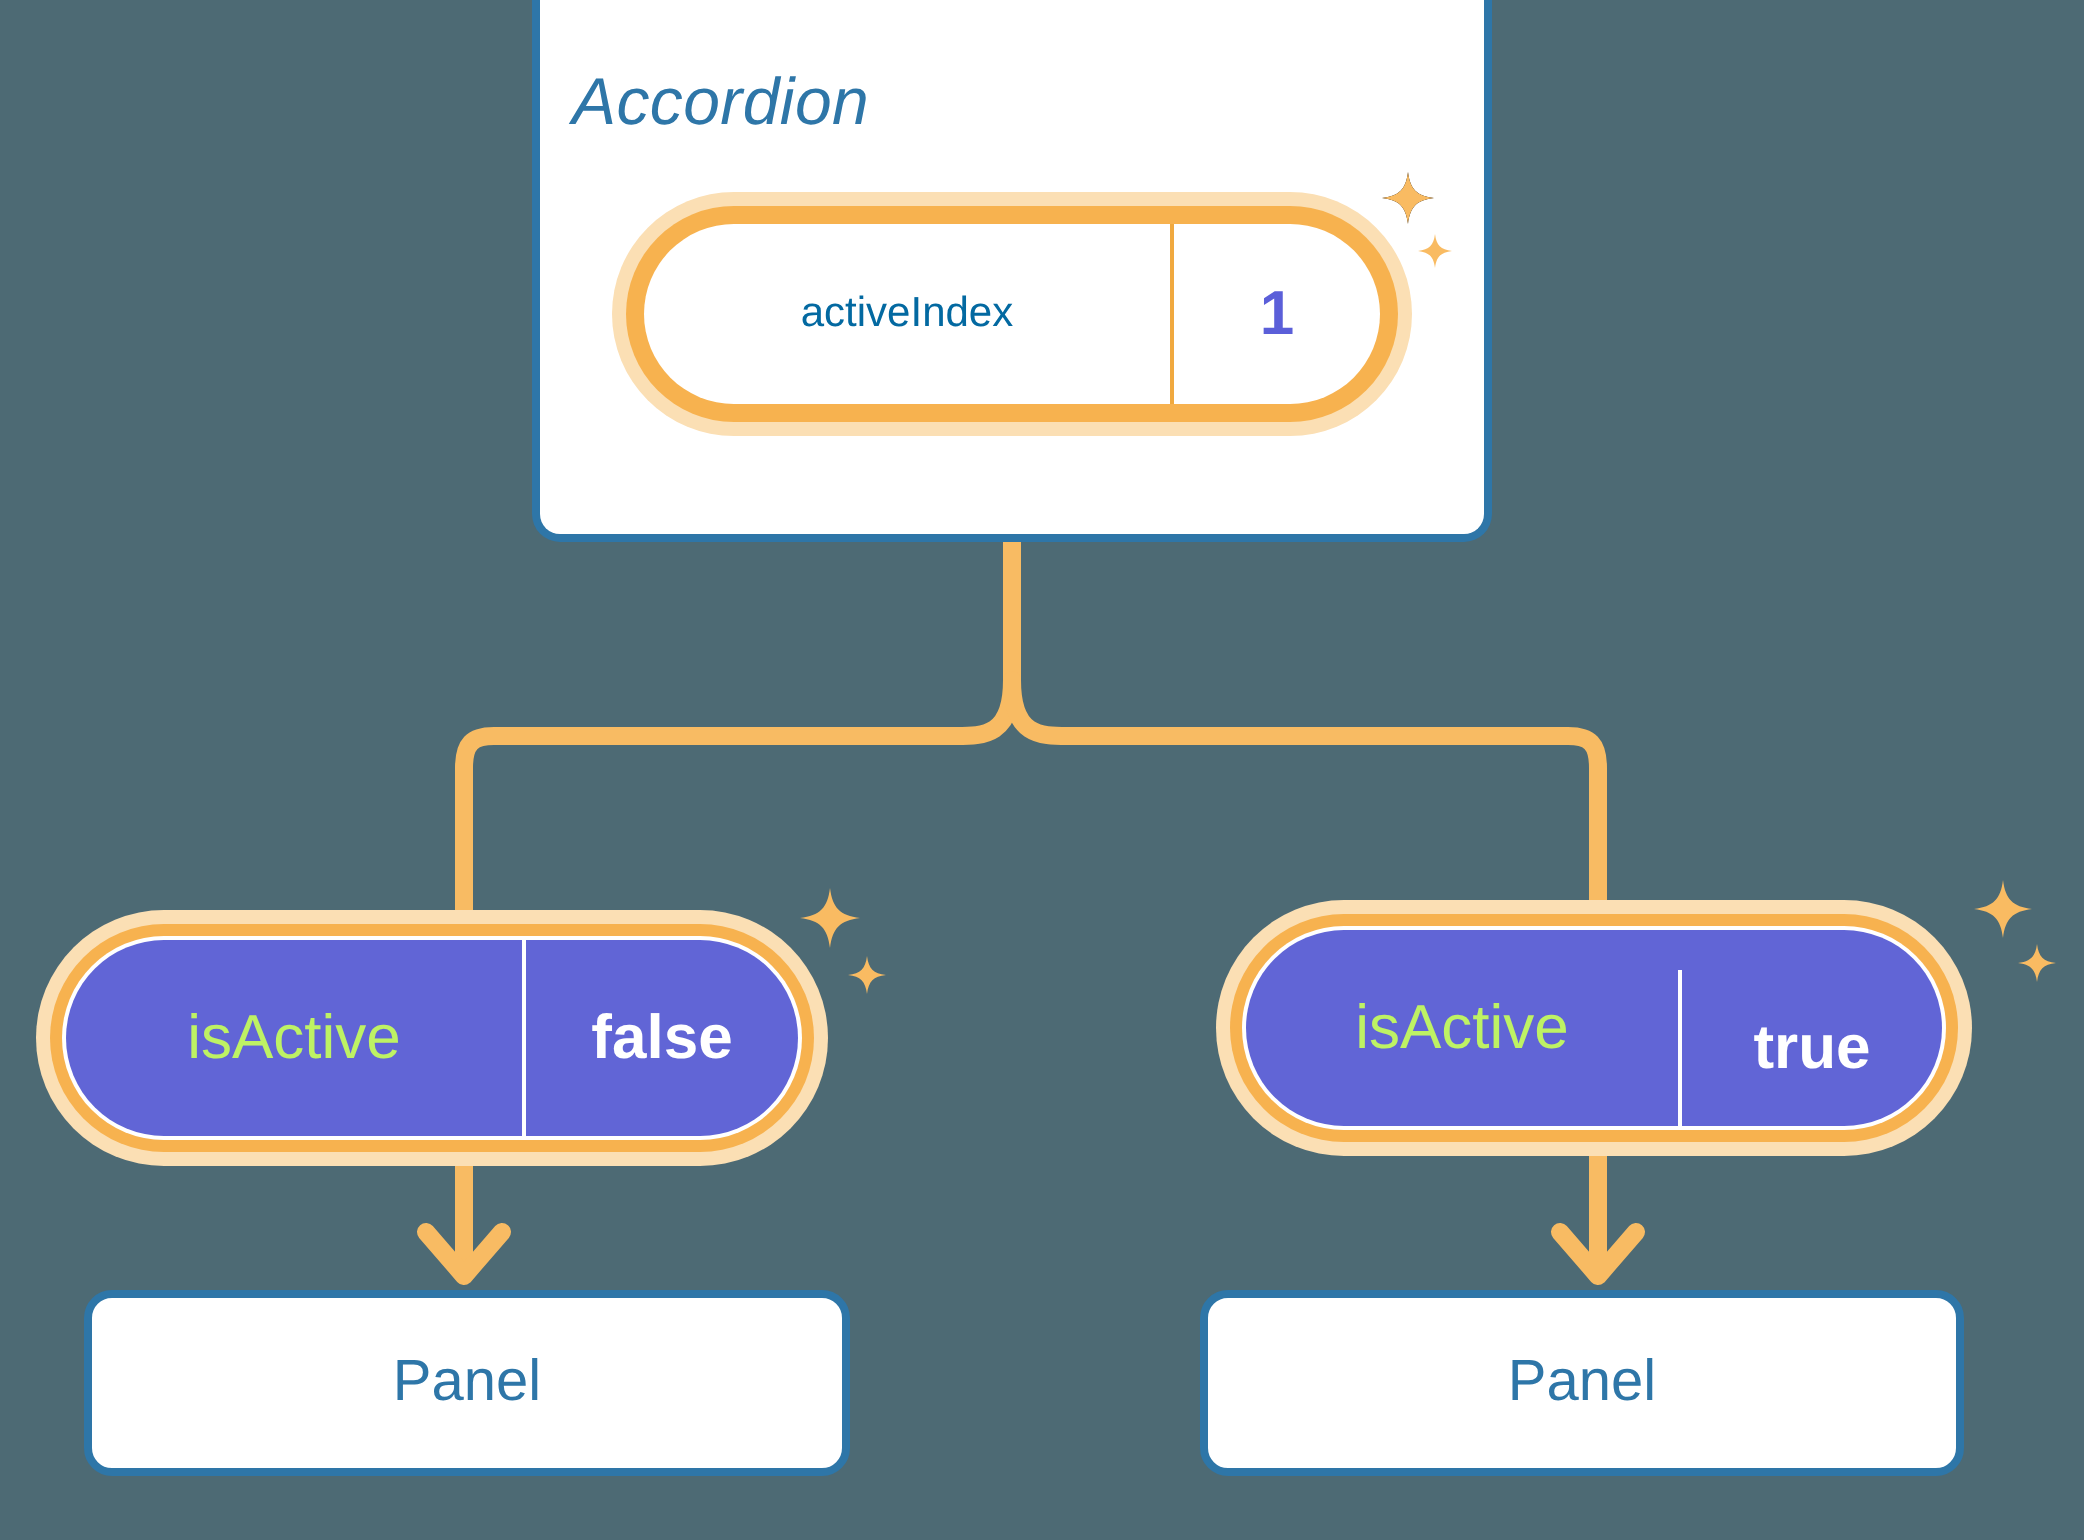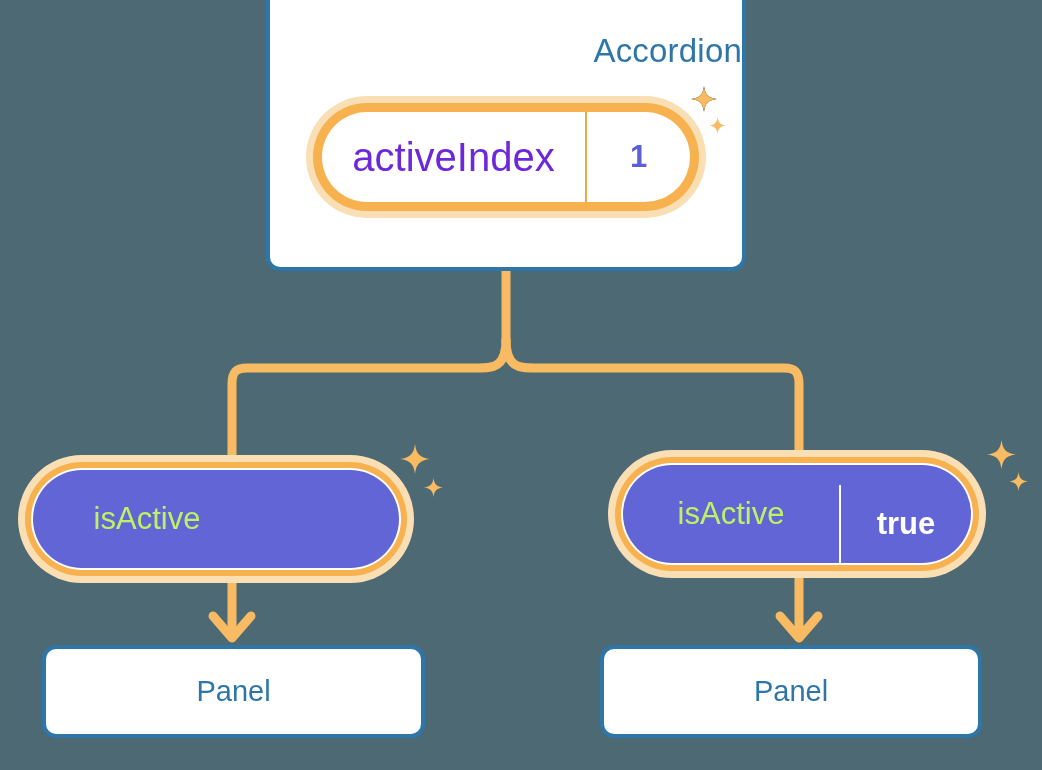--- a/index.html
+++ b/index.html
@@ -39,27 +39,28 @@
   #accordion-card {
     left: 266px;
     top: 0px;
     width: 480px;
     height: 271px;
     border-top: 0;
     border-radius: 0 0 14px 14px;
   }
   .card-title {
     position: absolute;
-    left: 0;
+    left: 16px;
     right: 0;
     top: 32px;
-    text-align: right;
+    text-align: left;
     color: #2e76a8;
     font-size: 33px;
     letter-spacing: .2px;
+    font-style: italic;
   }
   .panel-card {
     height: 93px;
     display: flex;
     align-items: center;
     justify-content: center;
   }
   #panel-left  { left: 42px;  top: 645px; width: 383px; }
   #panel-right { left: 600px; top: 645px; width: 382px; }
   .panel-label {
@@ -102,22 +103,22 @@
     border-radius: 999px;
     height: 100%;
     padding: 9px;
     box-sizing: border-box;
   }
   #pill-active-index .pill {
     background: #ffffff;
   }
   #pill-active-index .pill-key {
     flex: 0 0 265px;
-    color: #6d28d9;
-    font-size: 40px;
+    color: #0369a1;
+    font-size: 21px;
     border-right: 2px solid #f0a93f;
   }
   #pill-active-index .pill-val {
     flex: 1;
     color: #5b5fd9;
     font-size: 31px;
     font-weight: bold;
   }
 
   
@@ -222,20 +223,21 @@
     <svg width="17" height="17" viewBox="0 0 24 24">
       <path d="M12 0 C13 8 16 11 24 12 C16 13 13 16 12 24 C11 16 8 13 0 12 C8 11 11 8 12 0 Z" fill="#f9bb62"></path>
     </svg>
   </div>
 
   <div class="pill-wrap pill-purple" id="pill-is-active-false">
     <div class="ring-inner">
       <div class="pill-gap">
         <div class="pill">
           <div class="pill-key">isActive</div>
+          <div class="pill-val">false</div>
         </div>
       </div>
     </div>
   </div>
 
   <div class="sparkle" style="left:400px; top:444px;">
     <svg width="30" height="30" viewBox="0 0 24 24">
       <path d="M12 0 C13 8 16 11 24 12 C16 13 13 16 12 24 C11 16 8 13 0 12 C8 11 11 8 12 0 Z" fill="#f9bb62"></path>
     </svg>
   </div>

